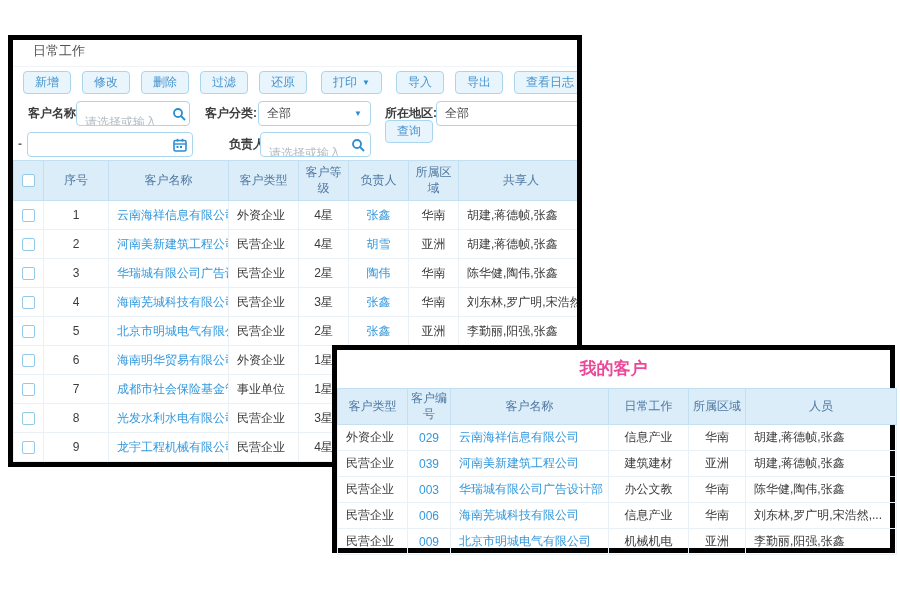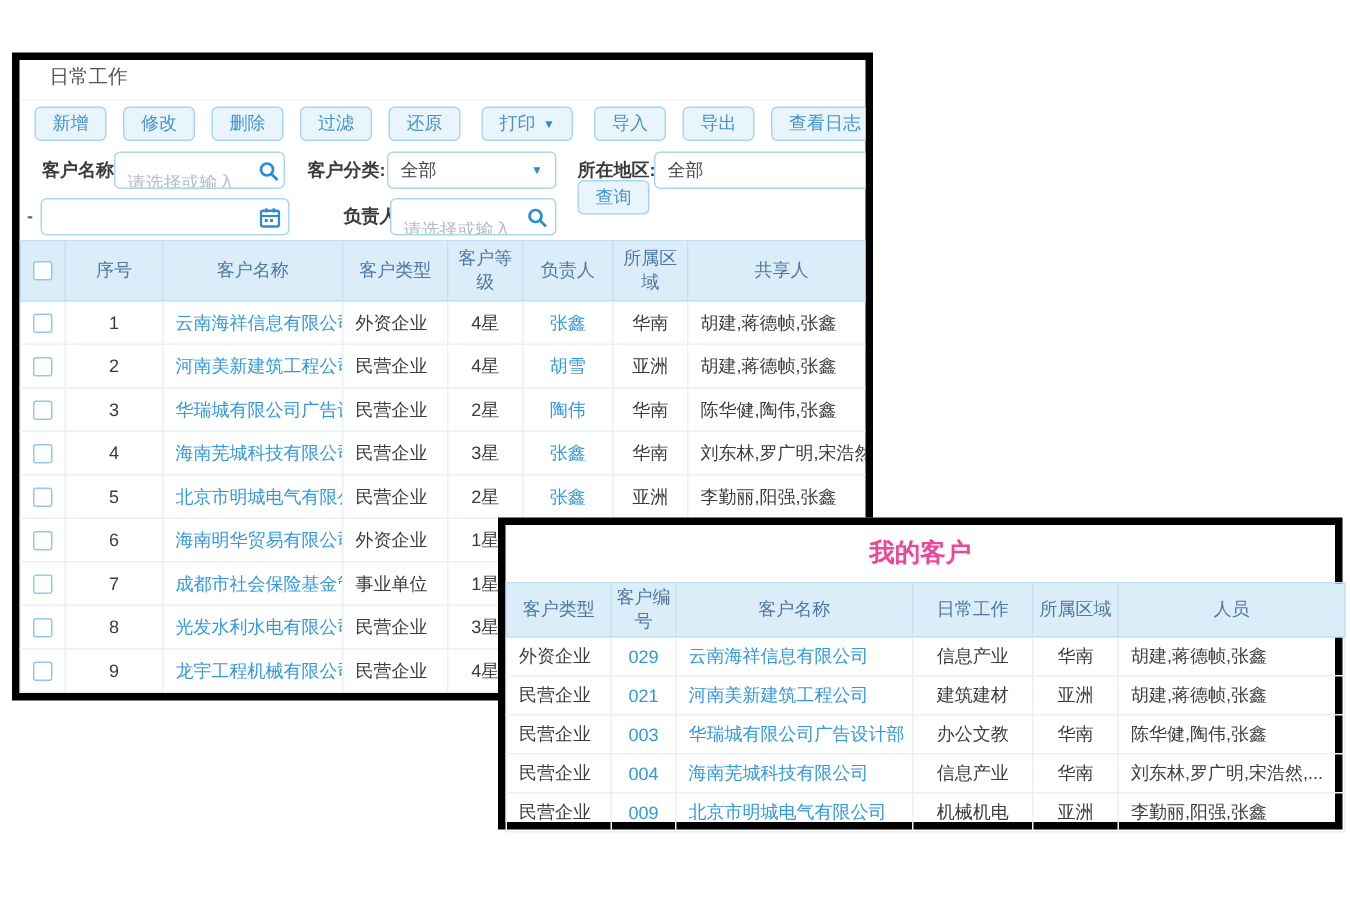--- a/index.html
+++ b/index.html
@@ -280,37 +280,37 @@
     <tr>
       <td class="lft">外资企业</td>
       <td class="ctr"><span class="link">029</span></td>
       <td class="lft"><span class="link">云南海祥信息有限公司</span></td>
       <td class="ctr">信息产业</td>
       <td class="ctr">华南</td>
       <td class="lft">胡建,蒋德帧,张鑫</td>
     </tr>
     <tr>
       <td class="lft">民营企业</td>
-      <td class="ctr"><span class="link">021</span></td>
+      <td class="ctr"><span class="link">039</span></td>
       <td class="lft"><span class="link">河南美新建筑工程公司</span></td>
       <td class="ctr">建筑建材</td>
       <td class="ctr">亚洲</td>
       <td class="lft">胡建,蒋德帧,张鑫</td>
     </tr>
     <tr>
       <td class="lft">民营企业</td>
       <td class="ctr"><span class="link">003</span></td>
       <td class="lft"><span class="link">华瑞城有限公司广告设计部</span></td>
       <td class="ctr">办公文教</td>
       <td class="ctr">华南</td>
       <td class="lft">陈华健,陶伟,张鑫</td>
     </tr>
     <tr>
       <td class="lft">民营企业</td>
-      <td class="ctr"><span class="link">004</span></td>
+      <td class="ctr"><span class="link">006</span></td>
       <td class="lft"><span class="link">海南芜城科技有限公司</span></td>
       <td class="ctr">信息产业</td>
       <td class="ctr">华南</td>
       <td class="lft">刘东林,罗广明,宋浩然,...</td>
     </tr>
     <tr>
       <td class="lft">民营企业</td>
       <td class="ctr"><span class="link">009</span></td>
       <td class="lft"><span class="link">北京市明城电气有限公司</span></td>
       <td class="ctr">机械机电</td>

